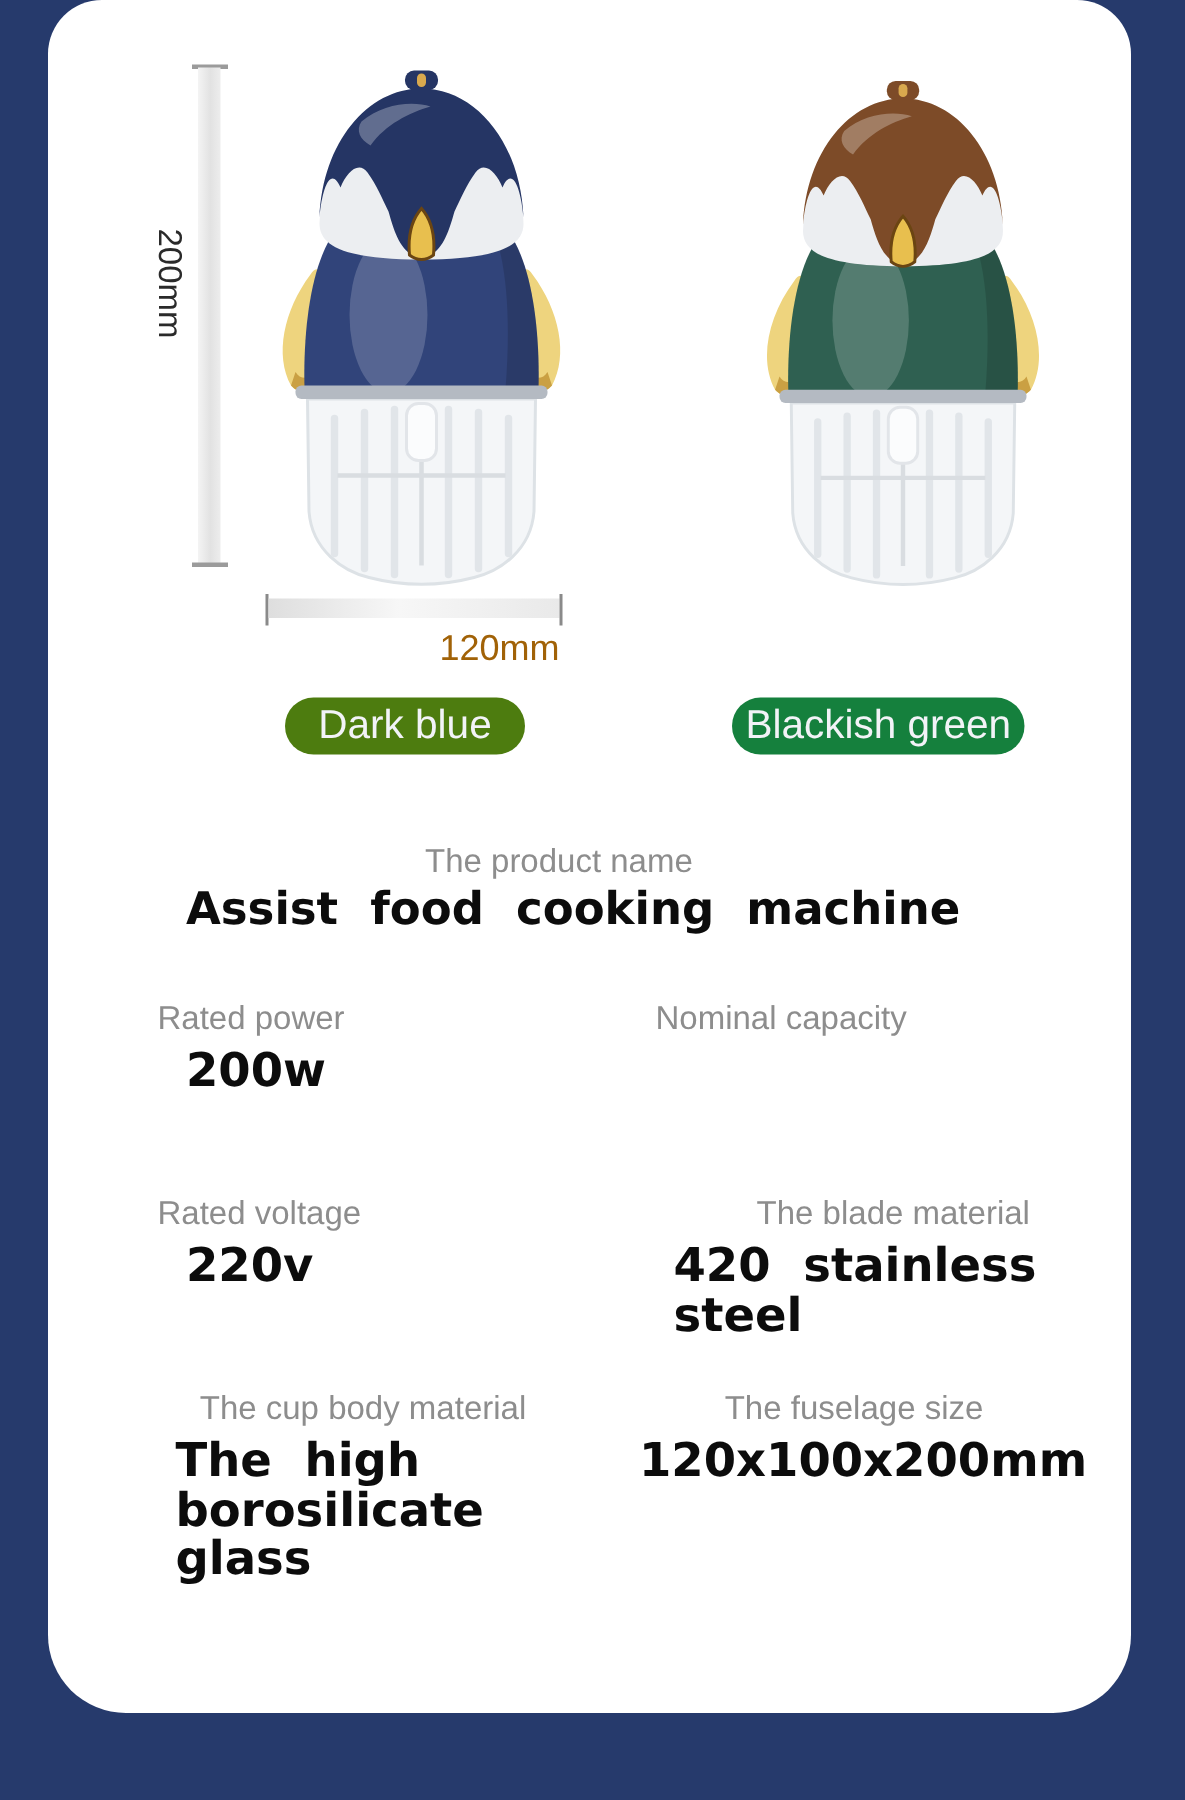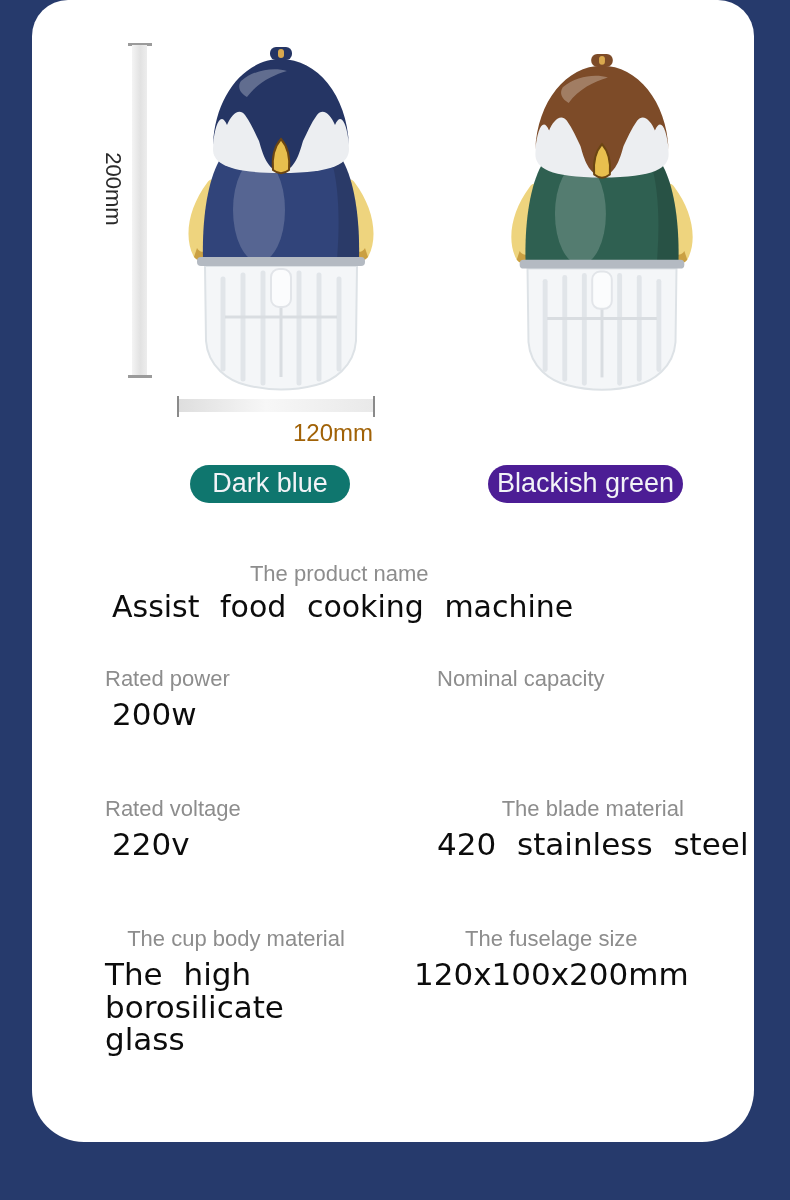--- a/index.html
+++ b/index.html
@@ -61,22 +61,22 @@
   .pill{
     position:absolute;top:465px;height:38px;border-radius:19px;
     color:#f2f3f7;font-size:27px;text-align:center;line-height:37px;
   }
   .pill.blue{left:158px;width:160px;background:#2c3e72;}
   .pill.green{left:456px;width:195px;background:#315843;}
   
   .spec{position:absolute;}
   .spec .lbl{font-size:22px;color:#8d8d8d;font-family:"Liberation Sans",sans-serif;text-align:center;}
   .spec .val{
-    margin-top:6px;font-size:31px;font-weight:normal;color:#0c0c0c;
-    font-family:"DejaVu Sans",sans-serif;word-spacing:11px;line-height:1.05;
+    margin-top:6px;font-size:31px;font-weight:bold;color:#0c0c0c;
+    font-family:"DejaVu Sans",sans-serif;word-spacing:11px;line-height:1.05;margin-left:12px;
   }
   .spec .val.indent{padding-left:7px;}
   .spec.name{left:73px;top:561px;}
   .spec.name .val{font-size:30px;margin-top:4px;}
   .spec.c0{left:73px;top:666px;}
   .spec.c1{left:405px;top:666px;}
   .spec.c2{left:73px;top:796px;}
   .spec.c3{left:405px;top:796px;}
   .spec.c4{left:73px;top:926px;}
   .spec.c4 .val{width:262px;}
@@ -153,24 +153,24 @@
       <path class="beak" d="M120,94 C127,102 129,114 128,125 C123,129 117,129 112,125 C111,114 113,102 120,94 Z"></path>
       <rect class="knob" x="109" y="2" width="22" height="13" rx="6"></rect>
       <rect class="knob-pin" x="117" y="4" width="6" height="9" rx="3"></rect>
     </svg>
 
     <div class="hdim-tick l"></div>
     <div class="hdim-bar"></div>
     <div class="hdim-tick r"></div>
     <div class="hdim-label">120mm</div>
 
-    <div class="pill blue" style="background: #0f766e;">
+    <div class="pill blue" style="background: #4d7c0f;">
       <span>Dark blue</span>
     </div>
-    <div class="pill green" style="background: #4c1d95;">
+    <div class="pill green" style="background: #15803d;">
       <span>Blackish green</span>
     </div>
 
     <div class="spec name">
       <div class="lbl">The product name</div>
       <div class="val indent">Assist food cooking machine</div>
     </div>
 
     <div class="spec c0">
       <div class="lbl">Rated power</div>

